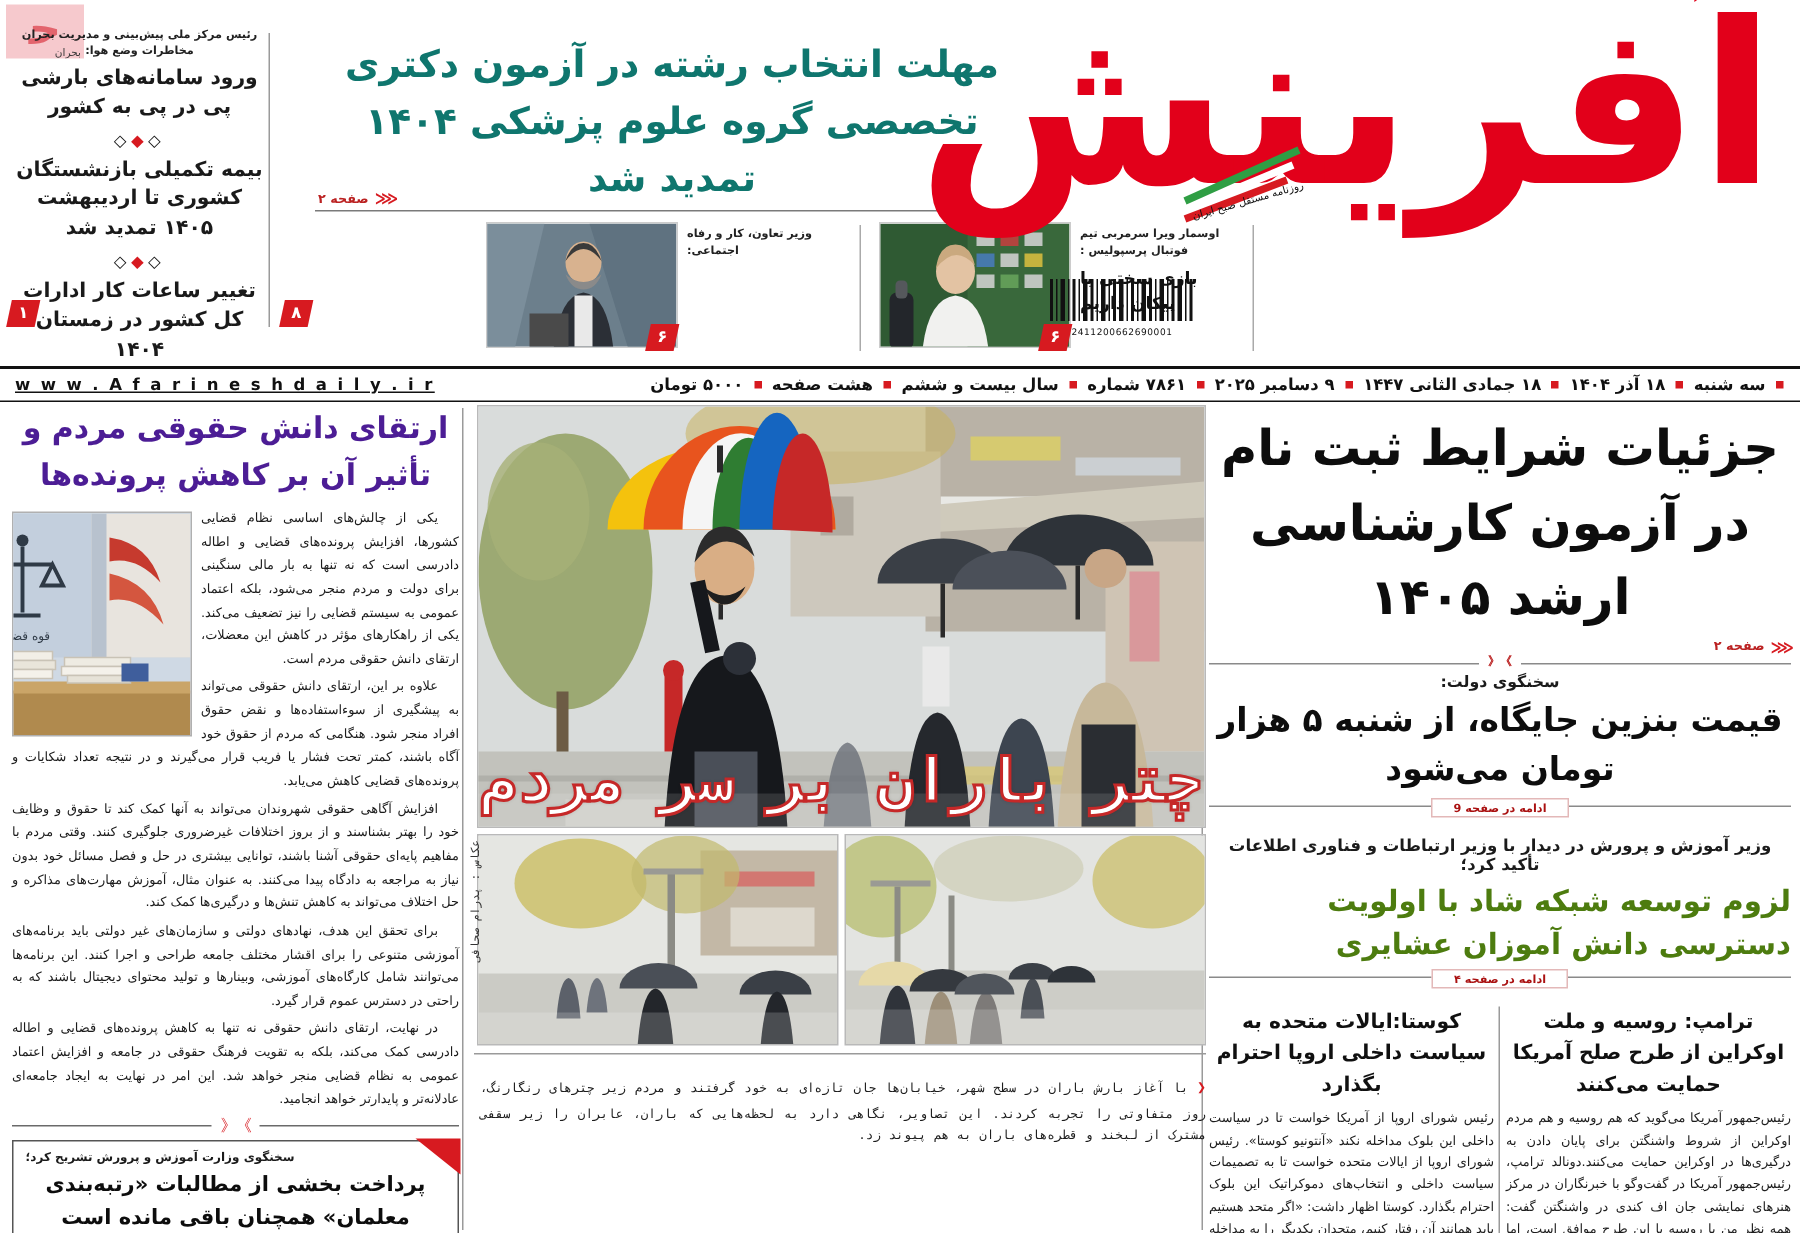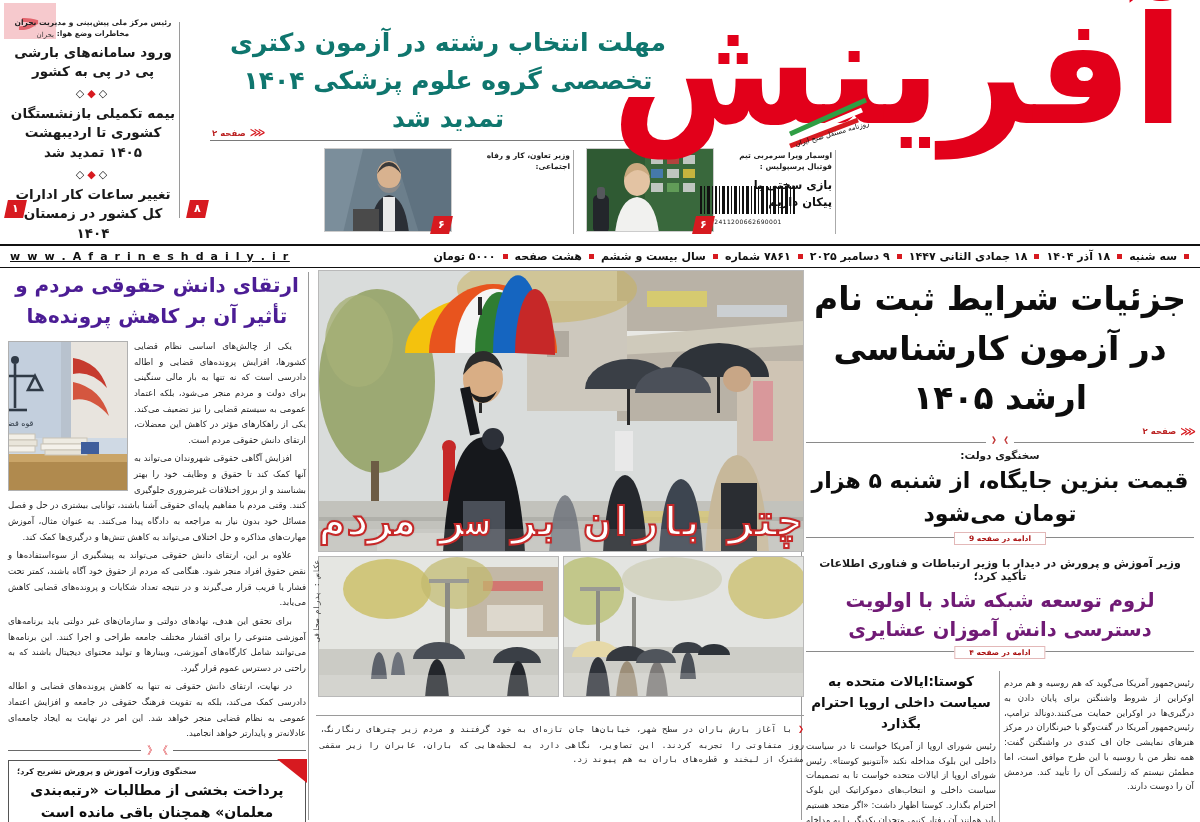--- a/index.html
+++ b/index.html
@@ -64,21 +64,21 @@
   .banner h1 {
     font-size:25px; font-weight:bold; color:#0f766e; line-height:1.52;
     letter-spacing:-0.3px;
   }
   .banner-rule { position:absolute; right:512px; top:140px; width:478px; height:1px; background:#7a7a7a; }
   .banner-tag { position:absolute; left:212px; top:126px; }
 
   
   .teaser { position:absolute; top:148px; height:86px; direction:rtl; }
   .teaser .tz { display:flex; gap:6px; height:86px; align-items:stretch; }
-  .teaser .ttext { width:112px; text-align:right; padding-top:2px; }
+  .teaser .ttext { width:112px; text-align:left; padding-top:2px; }
   .teaser .tk { font-size:7.5px; color:#222; line-height:1.5; font-weight:bold; }
   .teaser .tt { font-size:11.5px; color:#111; font-weight:bold; line-height:1.5; margin-top:4px; }
   .teaser .tpic { width:128px; height:84px; border:1px solid #ccc; overflow:hidden; position:relative; }
   .teaserA { right:630px; width:250px; }
   .teaserB { right:368px; width:250px; }
   .teaser .tbadge { position:absolute; bottom:0px; }
   .teaser-divider { position:absolute; top:150px; width:1px; height:84px; background:#aaa; }
 
   
   .masthead { position:absolute; right:6px; top:2px; width:500px; height:238px; }
@@ -127,21 +127,21 @@
     text-align:center; letter-spacing:-0.5px; padding:4px 4px 0 4px;
   }
   .rule-line { height:1px; background:#8a8a8a; margin:6px 0; position:relative; }
   .midtag {
     position:absolute; left:50%; top:-7px; transform:translateX(-50%);
     background:#fff; padding:0 6px; font-size:8px; color:#b22; font-weight:bold;
     display:flex; align-items:center; gap:3px; white-space:nowrap;
   }
   .story-kicker { font-size:10.5px; color:#1b1b1b; font-weight:bold; text-align:center; margin-bottom:3px; }
   .story-h2 { font-size:22px; font-weight:bold; color:#0d0d0d; line-height:1.5; text-align:center; }
-  .story-h3 { font-size:19.5px; font-weight:bold; color:#701a75; line-height:1.5; text-align:center; }
+  .story-h3 { font-size:19.5px; font-weight:bold; color:#4d7c0f; line-height:1.5; }
   .cont-center {
     text-align:center; font-size:8px; color:#a11; font-weight:bold;
     border-top:1px solid #8a8a8a; margin-top:7px; padding-top:0;
     position:relative; height:12px;
   }
   .cont-center span.lbl {
     position:absolute; left:50%; top:-6px; transform:translateX(-50%);
     background:#fff; padding:1px 14px; border:1px solid #e3b8b8; font-size:7.5px; color:#a11;
   }
 
@@ -170,23 +170,23 @@
   }
   .photo-strip { display:flex; gap:4px; margin-top:4px; }
   .photo-sub { width:241px; height:141px; border:1px solid #b9b9b9; overflow:hidden; position:relative;
                background:linear-gradient(#e7eaec,#d8dcde); }
   .photo-credit {
     position:absolute; left:-4px; top:400px; width:110px;
     transform:rotate(-90deg); transform-origin:left top;
     font-size:7.5px; color:#333; direction:rtl; white-space:nowrap;
   }
   .photo-caption {
-    margin-top:18px; direction:rtl; font-size:8.4px; line-height:1.75; color:#1d1d1d;
+    margin-top:5px; direction:rtl; font-size:8.4px; line-height:1.75; color:#1d1d1d;
     text-align:justify; text-align-last:right; padding-left:4px;
-    border-top:1px solid #9a9a9a; padding-top:5px; position:relative;
+    border-top:1px solid #9a9a9a; padding-top:15px; position:relative;
   }
   .cap-chev { color:#d71a20; font-weight:bold; font-size:10px; }
 
   
   .colLeft { position:absolute; left:8px; top:0; width:298px; direction:rtl; }
   .art-title {
     font-size:20px; font-weight:bold; color:#4c1d95; line-height:1.55;
     text-align:center; letter-spacing:-0.3px;
   }
   .art-body { margin-top:7px; font-size:8.6px; line-height:1.82; color:#1c1c1c;
@@ -406,20 +406,21 @@
       <div style="margin-top:8px;">
         <div class="story-kicker" style="font-size:11px;">وزیر آموزش و پرورش در دیدار با وزیر ارتباطات و فناوری اطلاعات تأکید کرد؛</div>
         <div class="story-h3">لزوم توسعه شبکه شاد با اولویت دسترسی دانش آموزان عشایری</div>
         <div class="cont-center">
           <span class="lbl">ادامه در صفحه ۴</span>
         </div>
       </div>
 
       <div class="intl-wrap" style="position:relative;">
         <div class="intl">
+          <h4>ترامپ: روسیه و ملت اوکراین از طرح صلح آمریکا حمایت می‌کنند</h4>
           <p>رئیس‌جمهور آمریکا می‌گوید که هم روسیه و هم مردم اوکراین از شروط واشنگتن برای پایان دادن به درگیری‌ها در اوکراین حمایت می‌کنند.دونالد ترامپ، رئیس‌جمهور آمریکا در گفت‌وگو با خبرنگاران در مرکز هنرهای نمایشی جان اف کندی در واشنگتن گفت: همه نظر من با روسیه با این طرح موافق است، اما مطمئن نیستم که زلنسکی آن را تأیید کند. مردمش آن را دوست دارند.</p>
         </div>
         <div class="intl-sep" style="right:50%;top:0;height:100%;"></div>
         <div class="intl">
           <h4>کوستا:ایالات متحده به سیاست داخلی اروپا احترام بگذارد</h4>
           <p>رئیس شورای اروپا از آمریکا خواست تا در سیاست داخلی این بلوک مداخله نکند «آنتونیو کوستا». رئیس شورای اروپا از ایالات متحده خواست تا به تصمیمات سیاست داخلی و انتخاب‌های دموکراتیک این بلوک احترام بگذارد. کوستا اظهار داشت: «اگر متحد هستیم باید همانند آن رفتار کنیم، متحدان یکدیگر را به مداخله در حیات سیاست داخلی و انتخاب‌های دموکراتیک تهدید نمی‌کنند».</p>
         </div>
       </div>
 
     </div>
@@ -585,22 +586,22 @@
               <rect x="8" y="98" width="52" height="6" fill="#e9e5da" stroke="#c9c3b6"></rect>
               <rect x="12" y="104" width="46" height="6" fill="#f4f1ea" stroke="#c9c3b6"></rect>
               <rect x="66" y="96" width="44" height="6" fill="#eeebe2" stroke="#c9c3b6"></rect>
               <rect x="64" y="102" width="48" height="6" fill="#f4f1ea" stroke="#c9c3b6"></rect>
               <rect x="68" y="108" width="42" height="5" fill="#e6e2d7" stroke="#c9c3b6"></rect>
               <rect x="104" y="100" width="18" height="12" fill="#3f5e9c"></rect>
             </g>
           </svg>
         </div>
         <p>یکی از چالش‌های اساسی نظام قضایی کشورها، افزایش پرونده‌های قضایی و اطاله دادرسی است که نه تنها به بار مالی سنگینی برای دولت و مردم منجر می‌شود، بلکه اعتماد عمومی به سیستم قضایی را نیز تضعیف می‌کند. یکی از راهکارهای مؤثر در کاهش این معضلات، ارتقای دانش حقوقی مردم است.</p>
+        <p>علاوه بر این، ارتقای دانش حقوقی می‌تواند به پیشگیری از سوءاستفاده‌ها و نقض حقوق افراد منجر شود. هنگامی که مردم از حقوق خود آگاه باشند، کمتر تحت فشار یا فریب قرار می‌گیرند و در نتیجه تعداد شکایات و پرونده‌های قضایی کاهش می‌یابد.</p>
         <p>افزایش آگاهی حقوقی شهروندان می‌تواند به آنها کمک کند تا حقوق و وظایف خود را بهتر بشناسند و از بروز اختلافات غیرضروری جلوگیری کنند. وقتی مردم با مفاهیم پایه‌ای حقوقی آشنا باشند، توانایی بیشتری در حل و فصل مسائل خود بدون نیاز به مراجعه به دادگاه پیدا می‌کنند. به عنوان مثال، آموزش مهارت‌های مذاکره و حل اختلاف می‌تواند به کاهش تنش‌ها و درگیری‌ها کمک کند.</p>
-        <p>علاوه بر این، ارتقای دانش حقوقی می‌تواند به پیشگیری از سوءاستفاده‌ها و نقض حقوق افراد منجر شود. هنگامی که مردم از حقوق خود آگاه باشند، کمتر تحت فشار یا فریب قرار می‌گیرند و در نتیجه تعداد شکایات و پرونده‌های قضایی کاهش می‌یابد.</p>
         <p>برای تحقق این هدف، نهادهای دولتی و سازمان‌های غیر دولتی باید برنامه‌های آموزشی متنوعی را برای اقشار مختلف جامعه طراحی و اجرا کنند. این برنامه‌ها می‌توانند شامل کارگاه‌های آموزشی، وبینارها و تولید محتوای دیجیتال باشند که به راحتی در دسترس عموم قرار گیرد.</p>
         <p>در نهایت، ارتقای دانش حقوقی نه تنها به کاهش پرونده‌های قضایی و اطاله دادرسی کمک می‌کند، بلکه به تقویت فرهنگ حقوقی در جامعه و افزایش اعتماد عمومی به نظام قضایی منجر خواهد شد. این امر در نهایت به ایجاد جامعه‌ای عادلانه‌تر و پایدارتر خواهد انجامید.</p>
       </div>
 
       <div class="art-rule">
         <span class="mid">》《</span>
       </div>
 
       <div class="boxstory">
         <div class="corner"></div>

